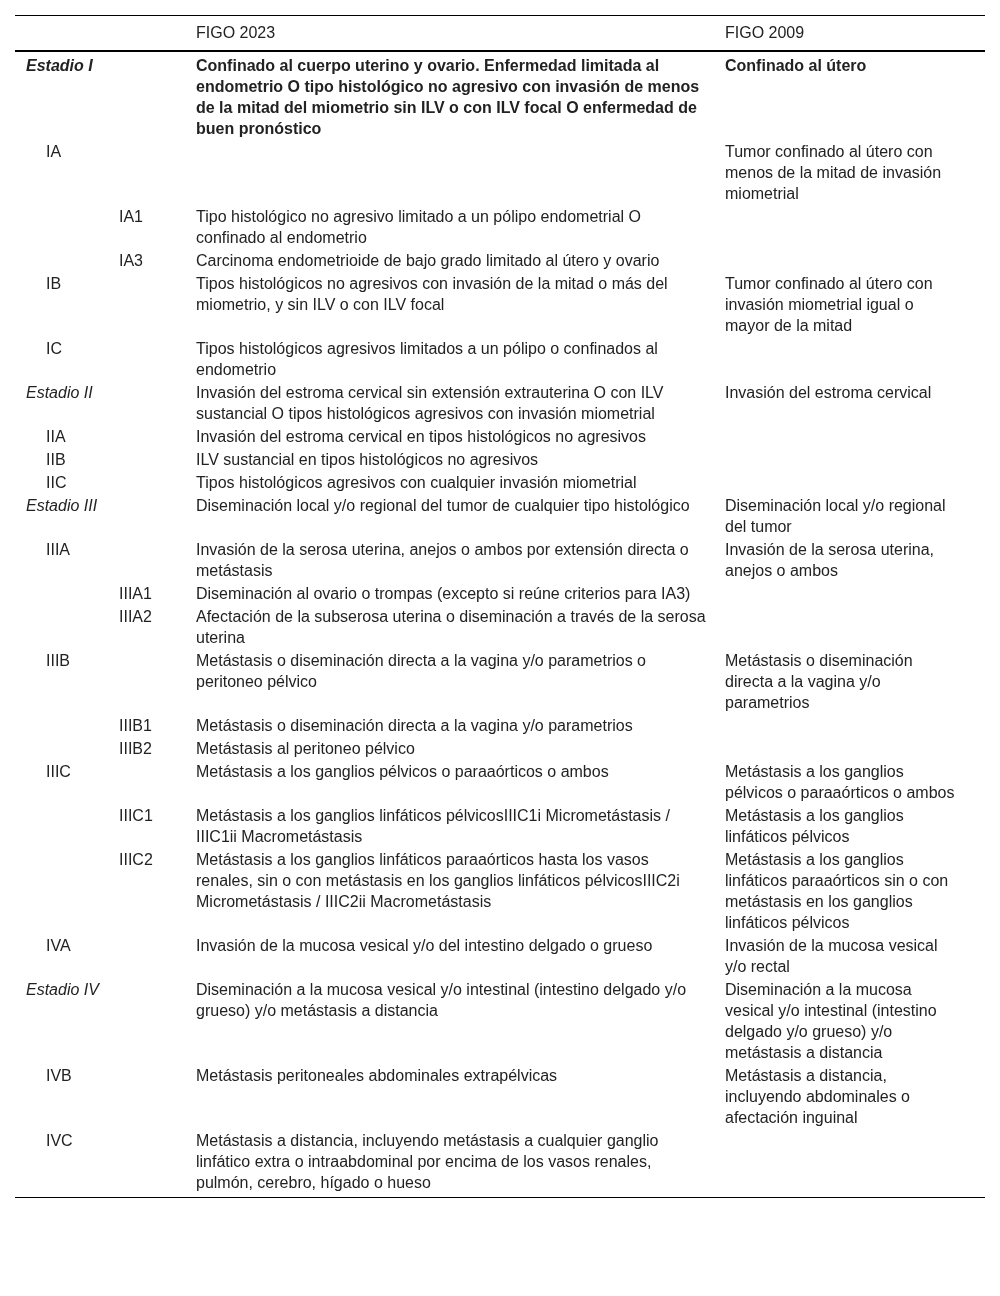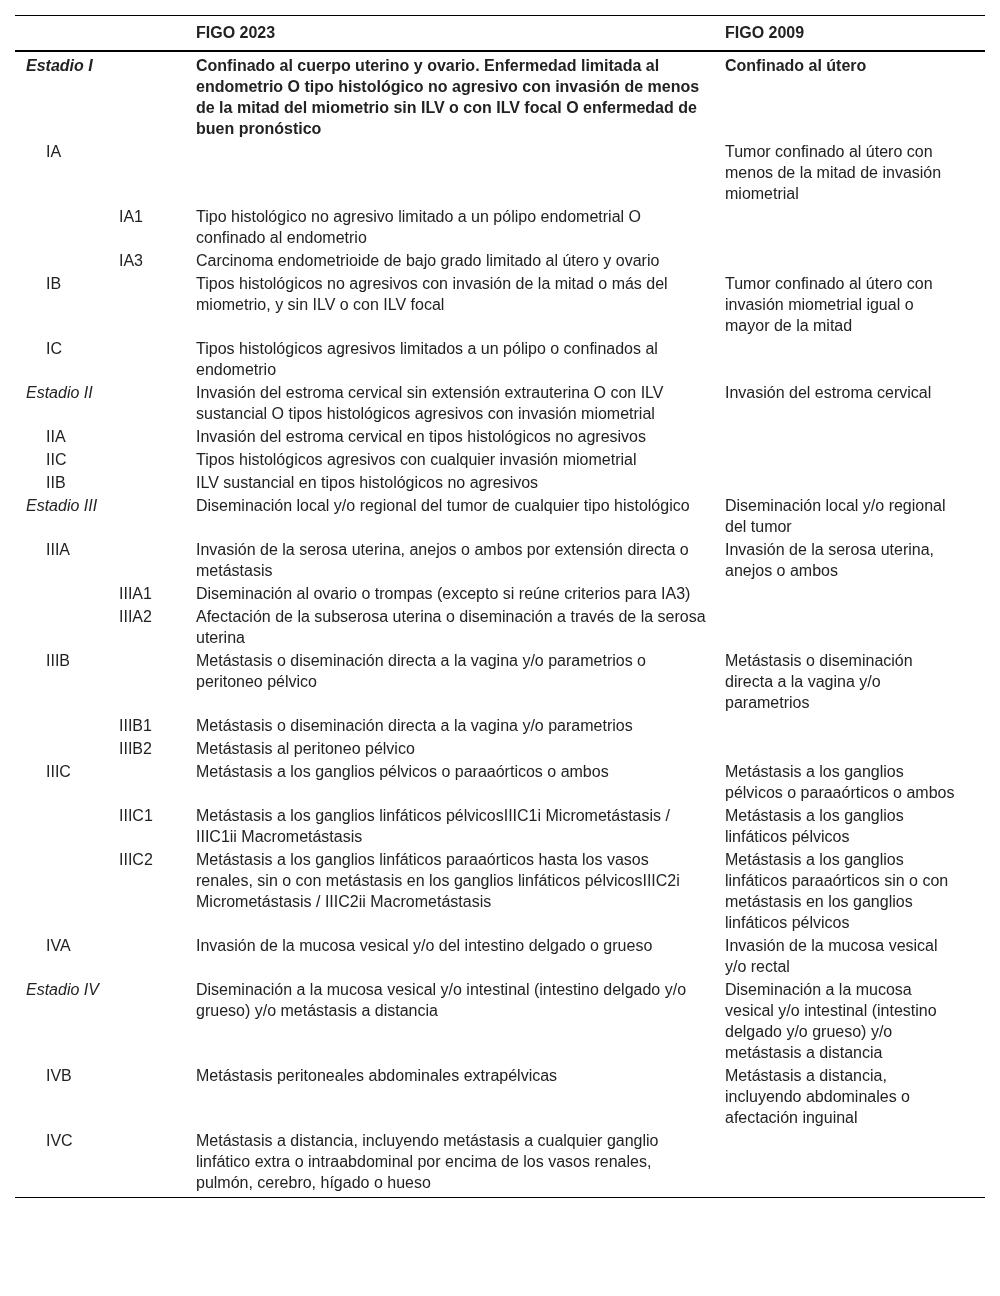--- a/index.html
+++ b/index.html
@@ -28,21 +28,21 @@
       table-layout: fixed;
     }
     thead tr {
       border-top: 1px solid #000;
       border-bottom: 2px solid #000;
     }
     tbody {
       border-bottom: 1.5px solid #000;
     }
     th {
-      font-weight: bold;
+      font-weight: normal;
       text-align: left;
       vertical-align: top;
       padding: 6px 0 7px 0;
       line-height: 21px;
     }
     td {
       vertical-align: top;
       padding: 1px 0 1px 0;
       line-height: 21px;
     }
@@ -122,29 +122,29 @@
           <td class="pad-desc">Invasión del estroma cervical sin extensión extrauterina O con ILV sustancial O tipos histológicos agresivos con invasión miometrial</td>
           <td class="pad-2009">Invasión del estroma cervical</td>
         </tr>
         <tr>
           <td class="pad-l2">IIA</td>
           <td class="pad-sub"></td>
           <td class="pad-desc">Invasión del estroma cervical en tipos histológicos no agresivos</td>
           <td class="pad-2009"></td>
         </tr>
         <tr>
+          <td class="pad-l2">IIB</td>
+          <td class="pad-sub"></td>
+          <td class="pad-desc">ILV sustancial en tipos histológicos no agresivos</td>
+          <td class="pad-2009"></td>
+        </tr>
+        <tr>
           <td class="pad-l2">IIC</td>
           <td class="pad-sub"></td>
           <td class="pad-desc">Tipos histológicos agresivos con cualquier invasión miometrial</td>
-          <td class="pad-2009"></td>
-        </tr>
-        <tr>
-          <td class="pad-l2">IIB</td>
-          <td class="pad-sub"></td>
-          <td class="pad-desc">ILV sustancial en tipos histológicos no agresivos</td>
           <td class="pad-2009"></td>
         </tr>
         <tr>
           <td class="pad-l1 italic" style="padding-right: 20px;">Estadio III</td>
           <td class="pad-sub"></td>
           <td class="pad-desc">Diseminación local y/o regional del tumor de cualquier tipo histológico</td>
           <td class="pad-2009">Diseminación local y/o regional del tumor</td>
         </tr>
         <tr>
           <td class="pad-l2">IIIA</td>

